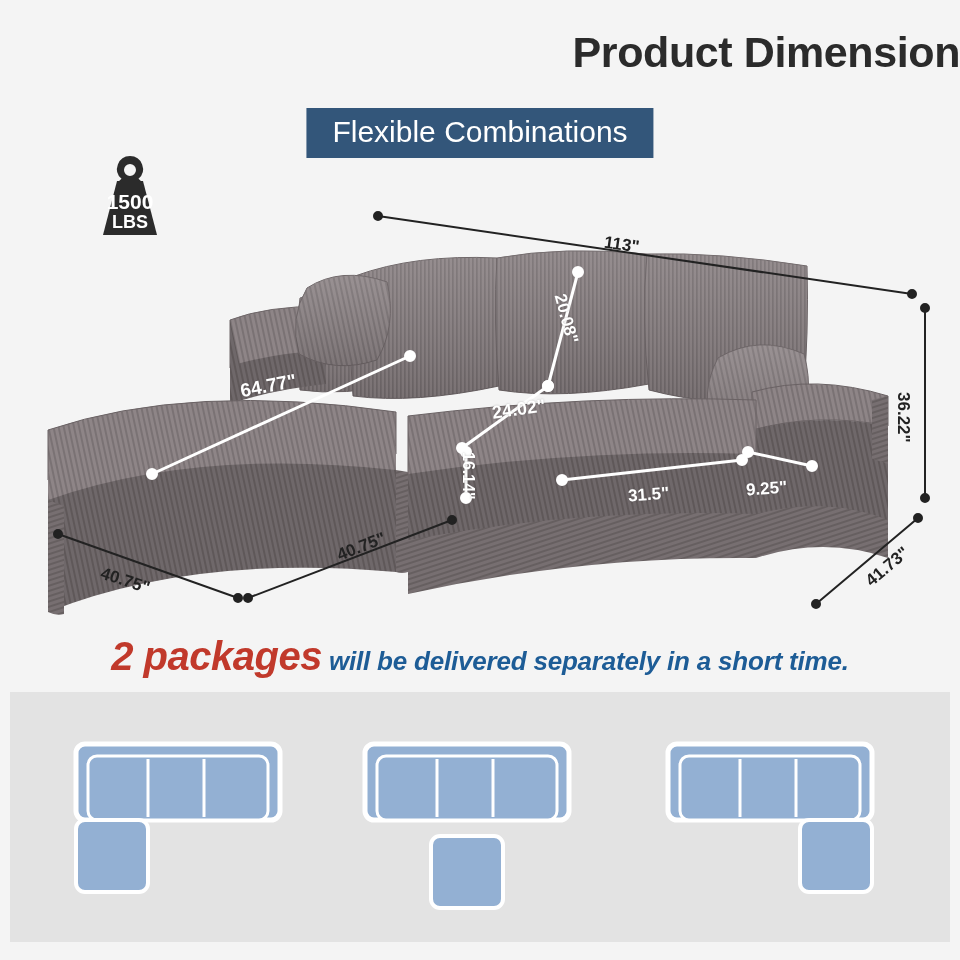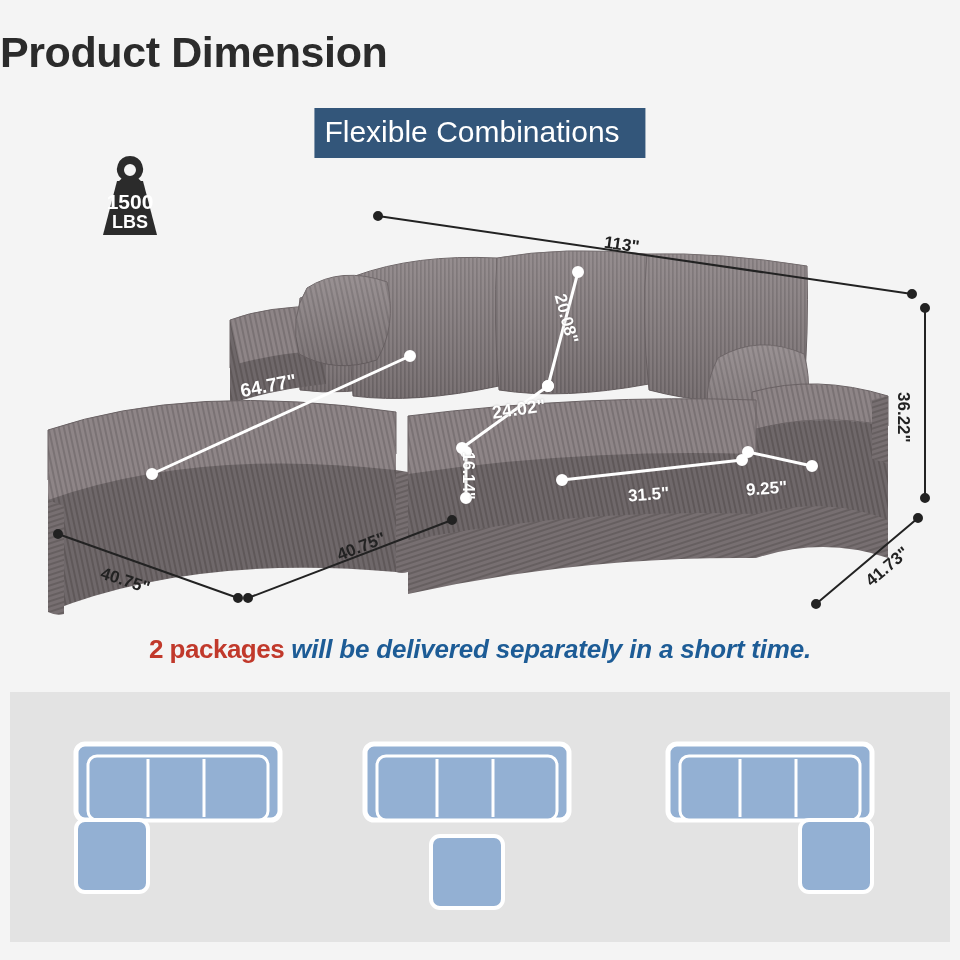--- a/index.html
+++ b/index.html
@@ -9,28 +9,28 @@
     font-family:"Liberation Sans", sans-serif;
     position:relative;
     overflow:hidden;
     -webkit-font-smoothing:antialiased;
   }
   .stage{position:absolute;left:0;top:0;width:960px;height:960px;}
 
   
   .title{
     position:absolute;left:0;top:28px;width:960px;
-    text-align:left;
+    text-align:right;
     font-size:43px;font-weight:bold;color:#2b2b2b;
     letter-spacing:-0.4px;
   }
   .subtitle-bar{
     position:absolute;left:50%;top:108px;transform:translateX(-50%);
     background:#33567a;
-    padding:8px 26px 10px 10px;
+    padding:8px 26px 10px 26px;
     color:#ffffff;
     font-size:30px;
     line-height:1.05;
     white-space:nowrap;
   }
 
   
   .weight-badge{position:absolute;left:88px;top:152px;width:84px;height:90px;}
 
   
@@ -43,21 +43,21 @@
   }
   .dim-dark{color:#222222;}
   .dim-white{color:#ffffff;text-shadow:0 0 2px rgba(60,60,60,.35);}
 
   
   .caption{
     position:absolute;left:0;top:634px;width:960px;text-align:center;
     white-space:nowrap;
   }
   .cap-red{
-    color:#c1392b;font-size:26px;font-weight:bold;
+    color:#c1392b;font-size:40px;font-weight:bold;font-style:italic;
     letter-spacing:-0.5px;
   }
   .cap-blue{
     color:#1d5c96;font-size:26px;font-style:italic;font-weight:bold;
     letter-spacing:-0.2px;
   }
 
   
   .bottom-panel{
     position:absolute;left:10px;top:692px;width:940px;height:250px;

